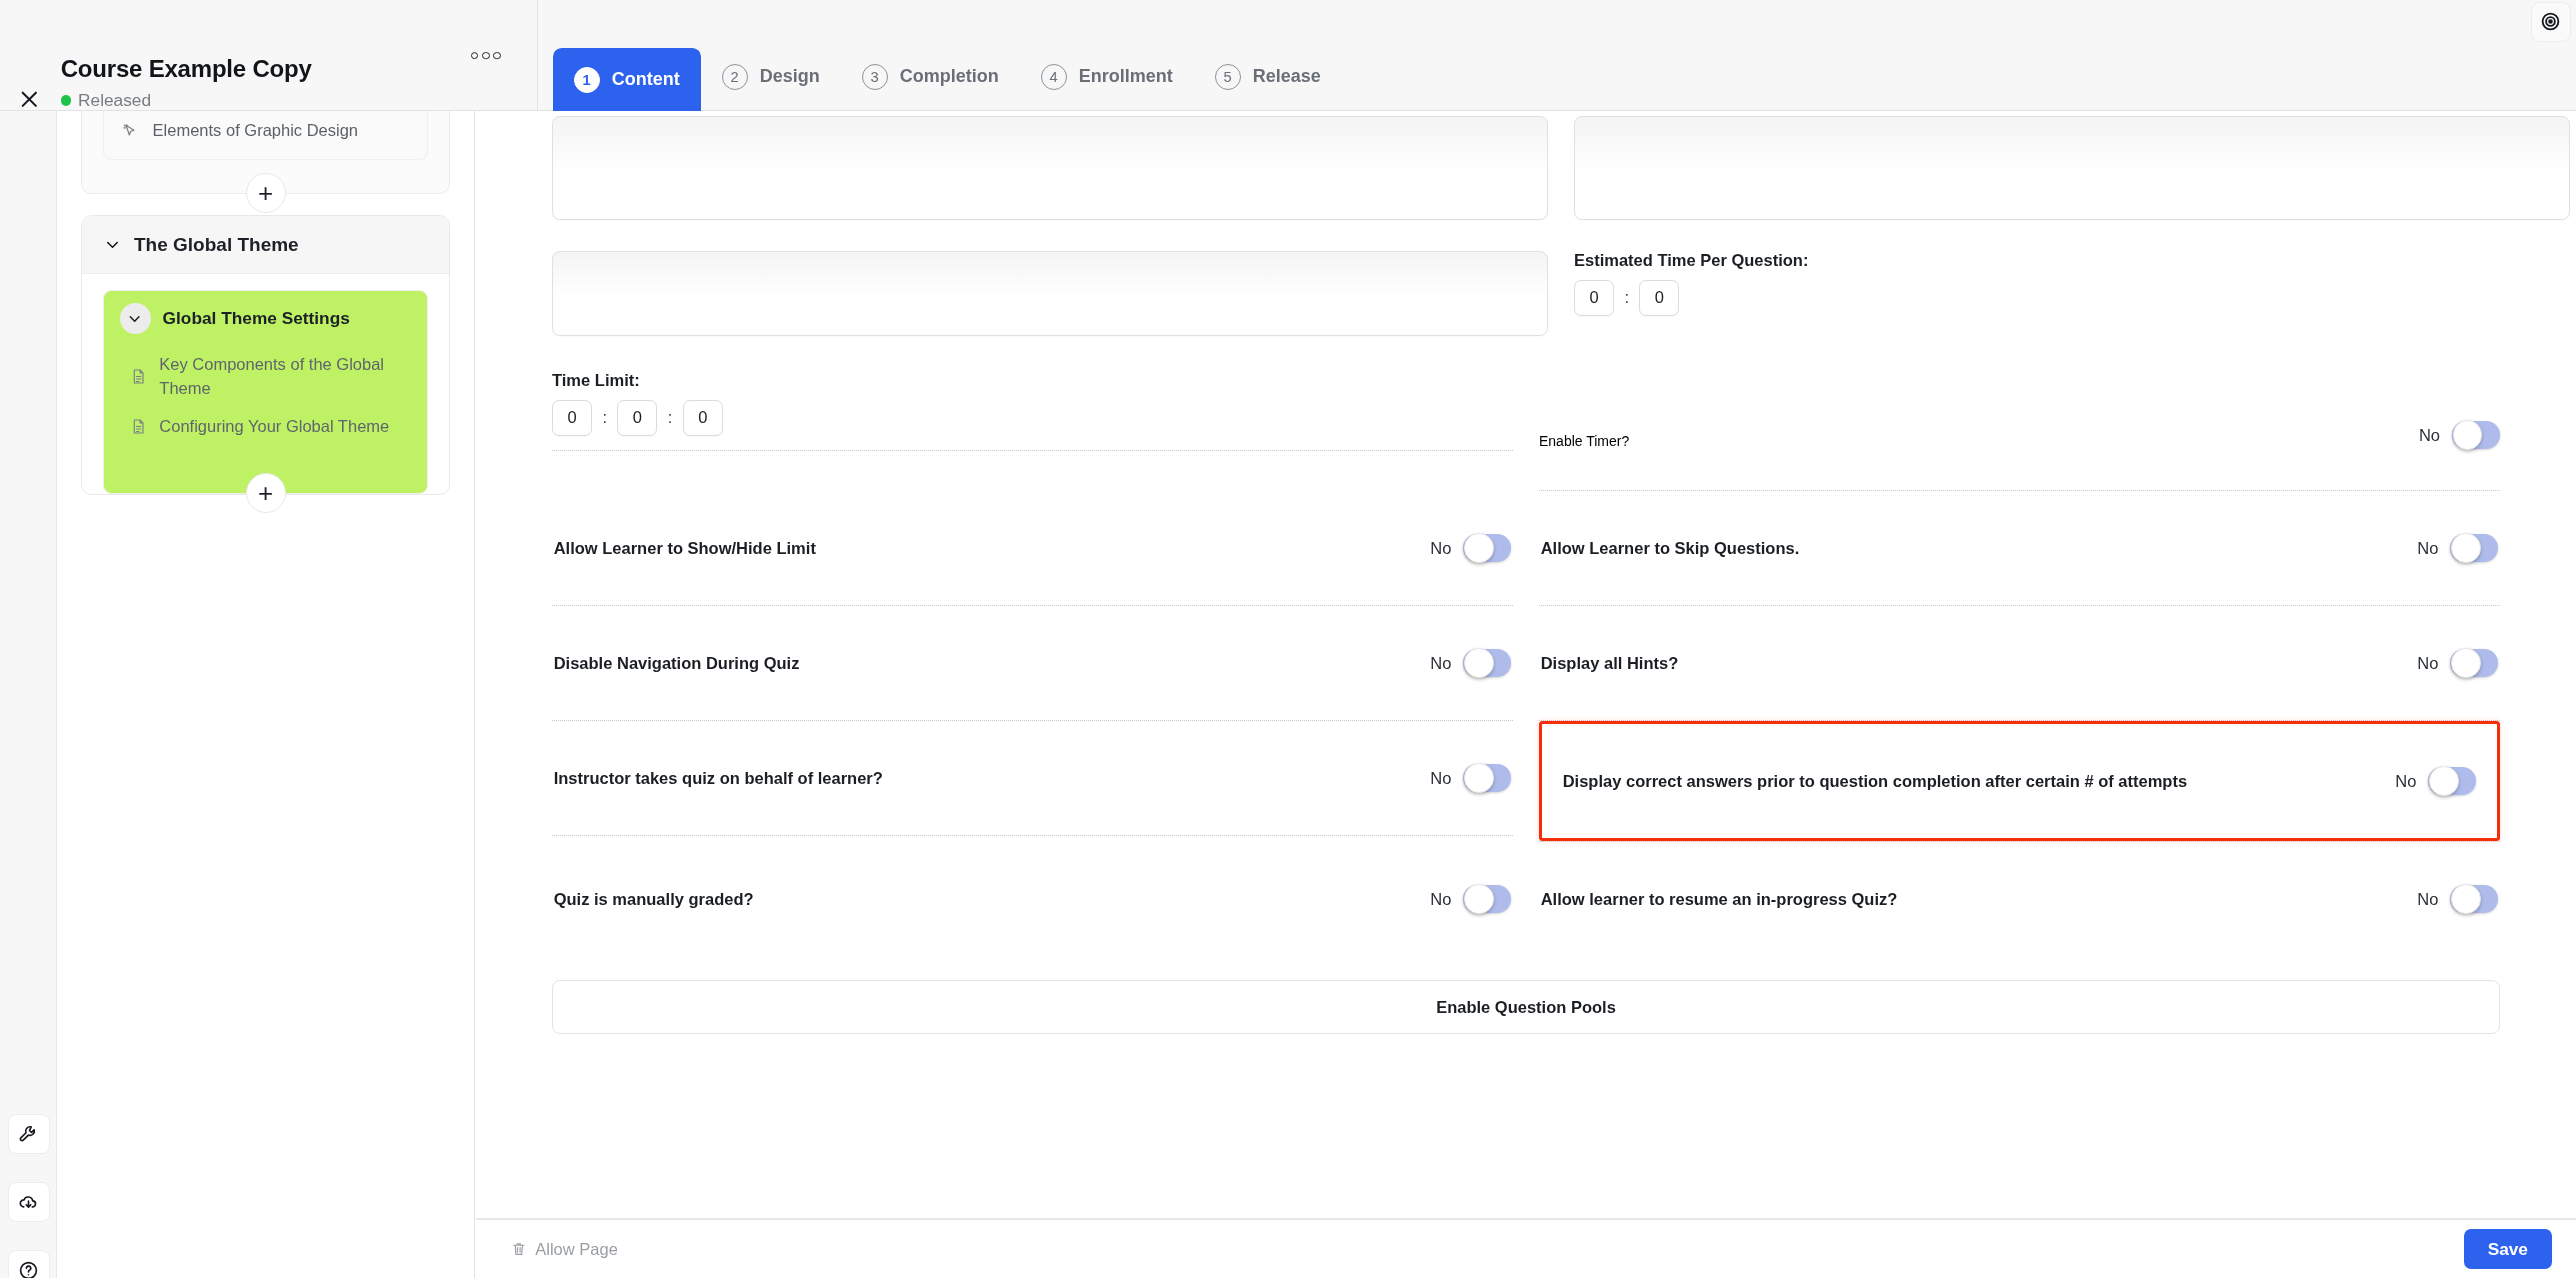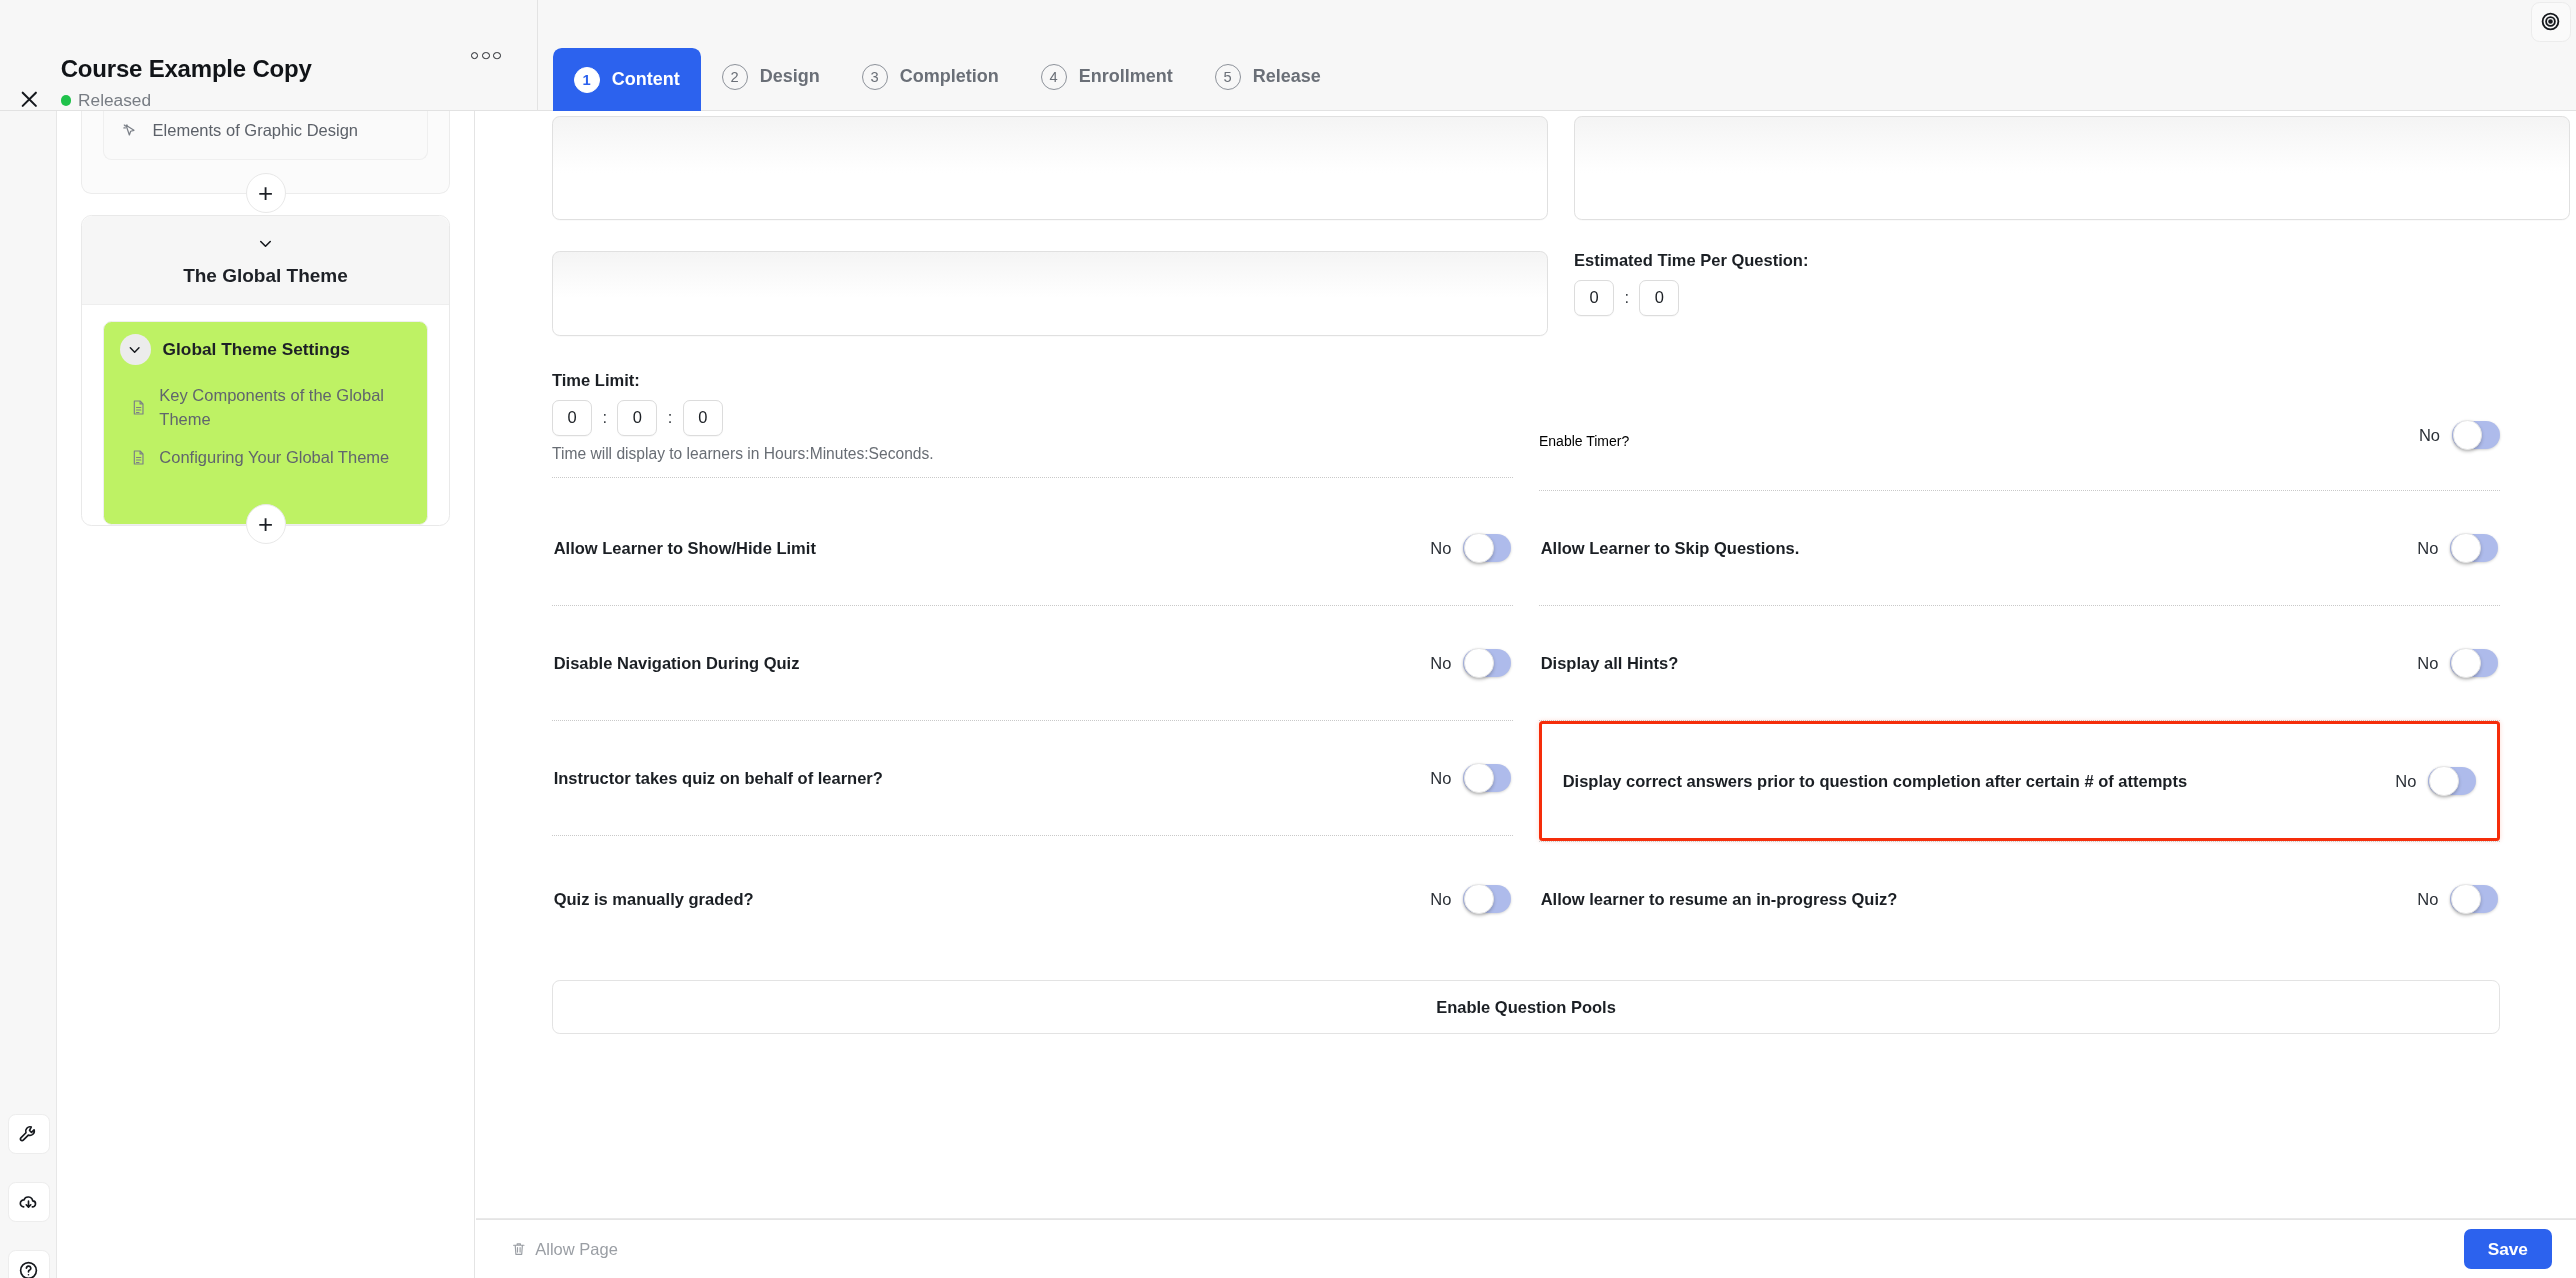--- a/index.html
+++ b/index.html
@@ -143,21 +143,21 @@
   }
   .grp {
     margin: 0 24px; margin-top: 21px;
     border: 0.9px solid #e9e9e9; border-radius: 10.4px;
     background: #ffffff; overflow: visible;
   }
   .grp-head {
     display: flex; align-items: center; gap: 12px;
     padding: 17.3px 21px; background: #f6f6f6;
     border-radius: 10.4px 10.4px 0 0; border-bottom: 0.9px solid #eeeeee;
-    font-size: 19px; font-weight: bold; color: #1d2026; flex-direction: column;
+    font-size: 19px; font-weight: bold; color: #1d2026;
   }
   .grp-body {
     margin: 15.6px 21px 0 21px;
     border: 0.9px solid #efefef; border-radius: 8.7px;
     background: #bef264; padding-bottom: 48px; position: relative;
   }
   .sub-head {
     display: flex; align-items: center; gap: 12px;
     padding: 12px 15.6px;
     font-size: 17.3px; font-weight: bold; color: #1d2026;
@@ -460,21 +460,20 @@
     <div class="row2" style="margin-top:35px;">
       <div class="col">
         <div class="flabel">Time Limit:</div>
         <div class="timerow">
           <div class="numbox">0</div>
           <span class="colon">:</span>
           <div class="numbox">0</div>
           <span class="colon">:</span>
           <div class="numbox">0</div>
         </div>
-        <div class="hint">Time will display to learners in Hours:Minutes:Seconds.</div>
         <div class="dotted" style="margin-top:14px;"></div>
       </div>
       <div class="col">
         <div style="height:78px;display:flex;align-items:flex-end;justify-content:space-between;">
           <span class="tlabel">Enable Timer?</span>
           <span class="tctl">
             <span class="tno">No</span>
             <span class="switch">
                 <span class="knob"></span>
               </span>

